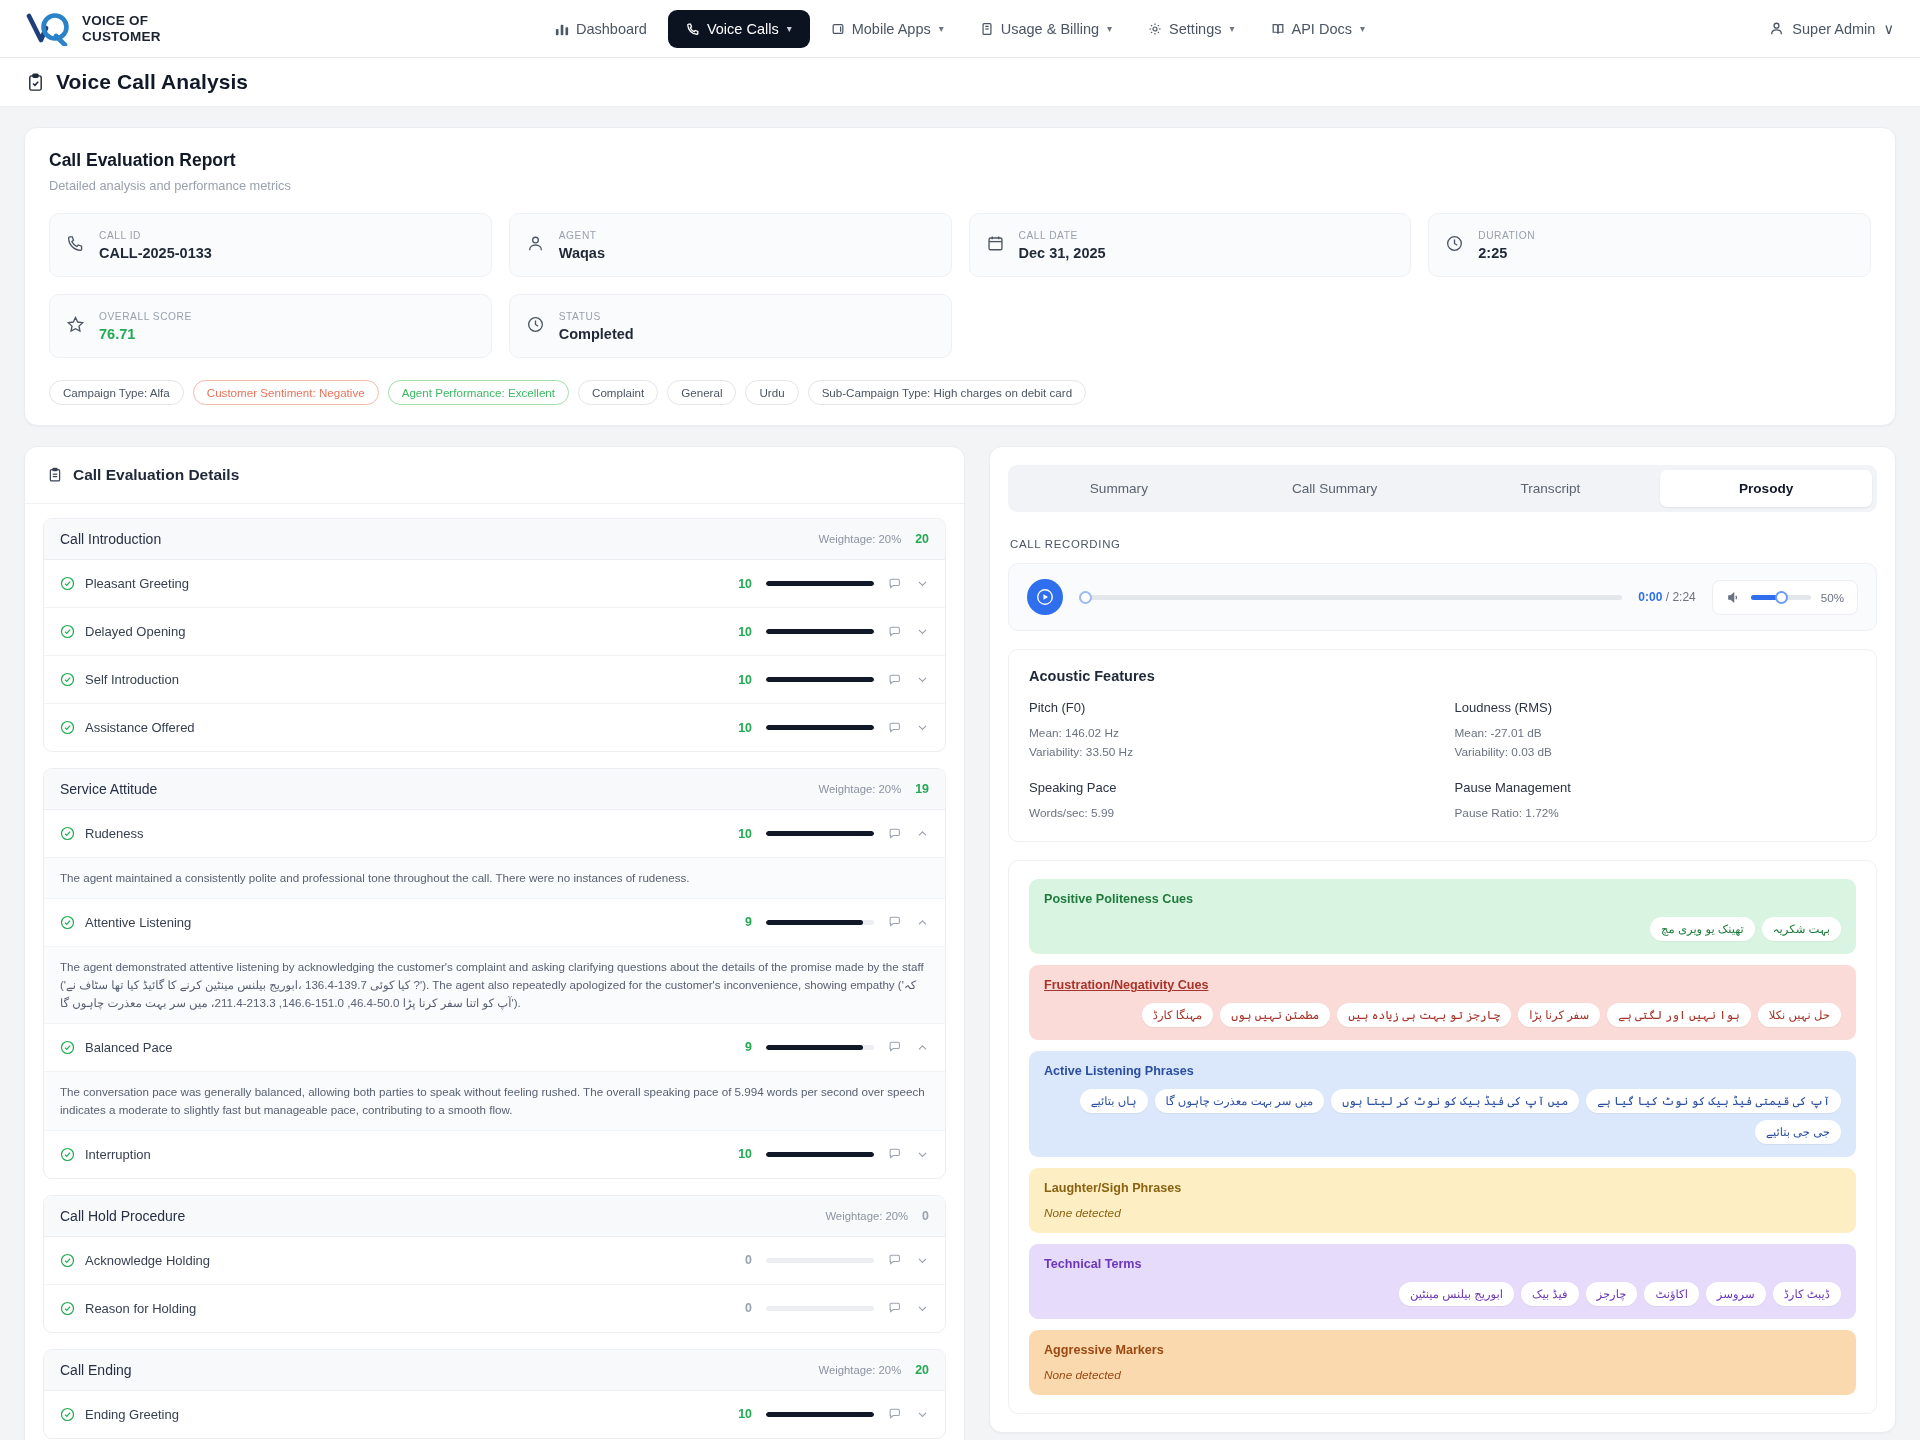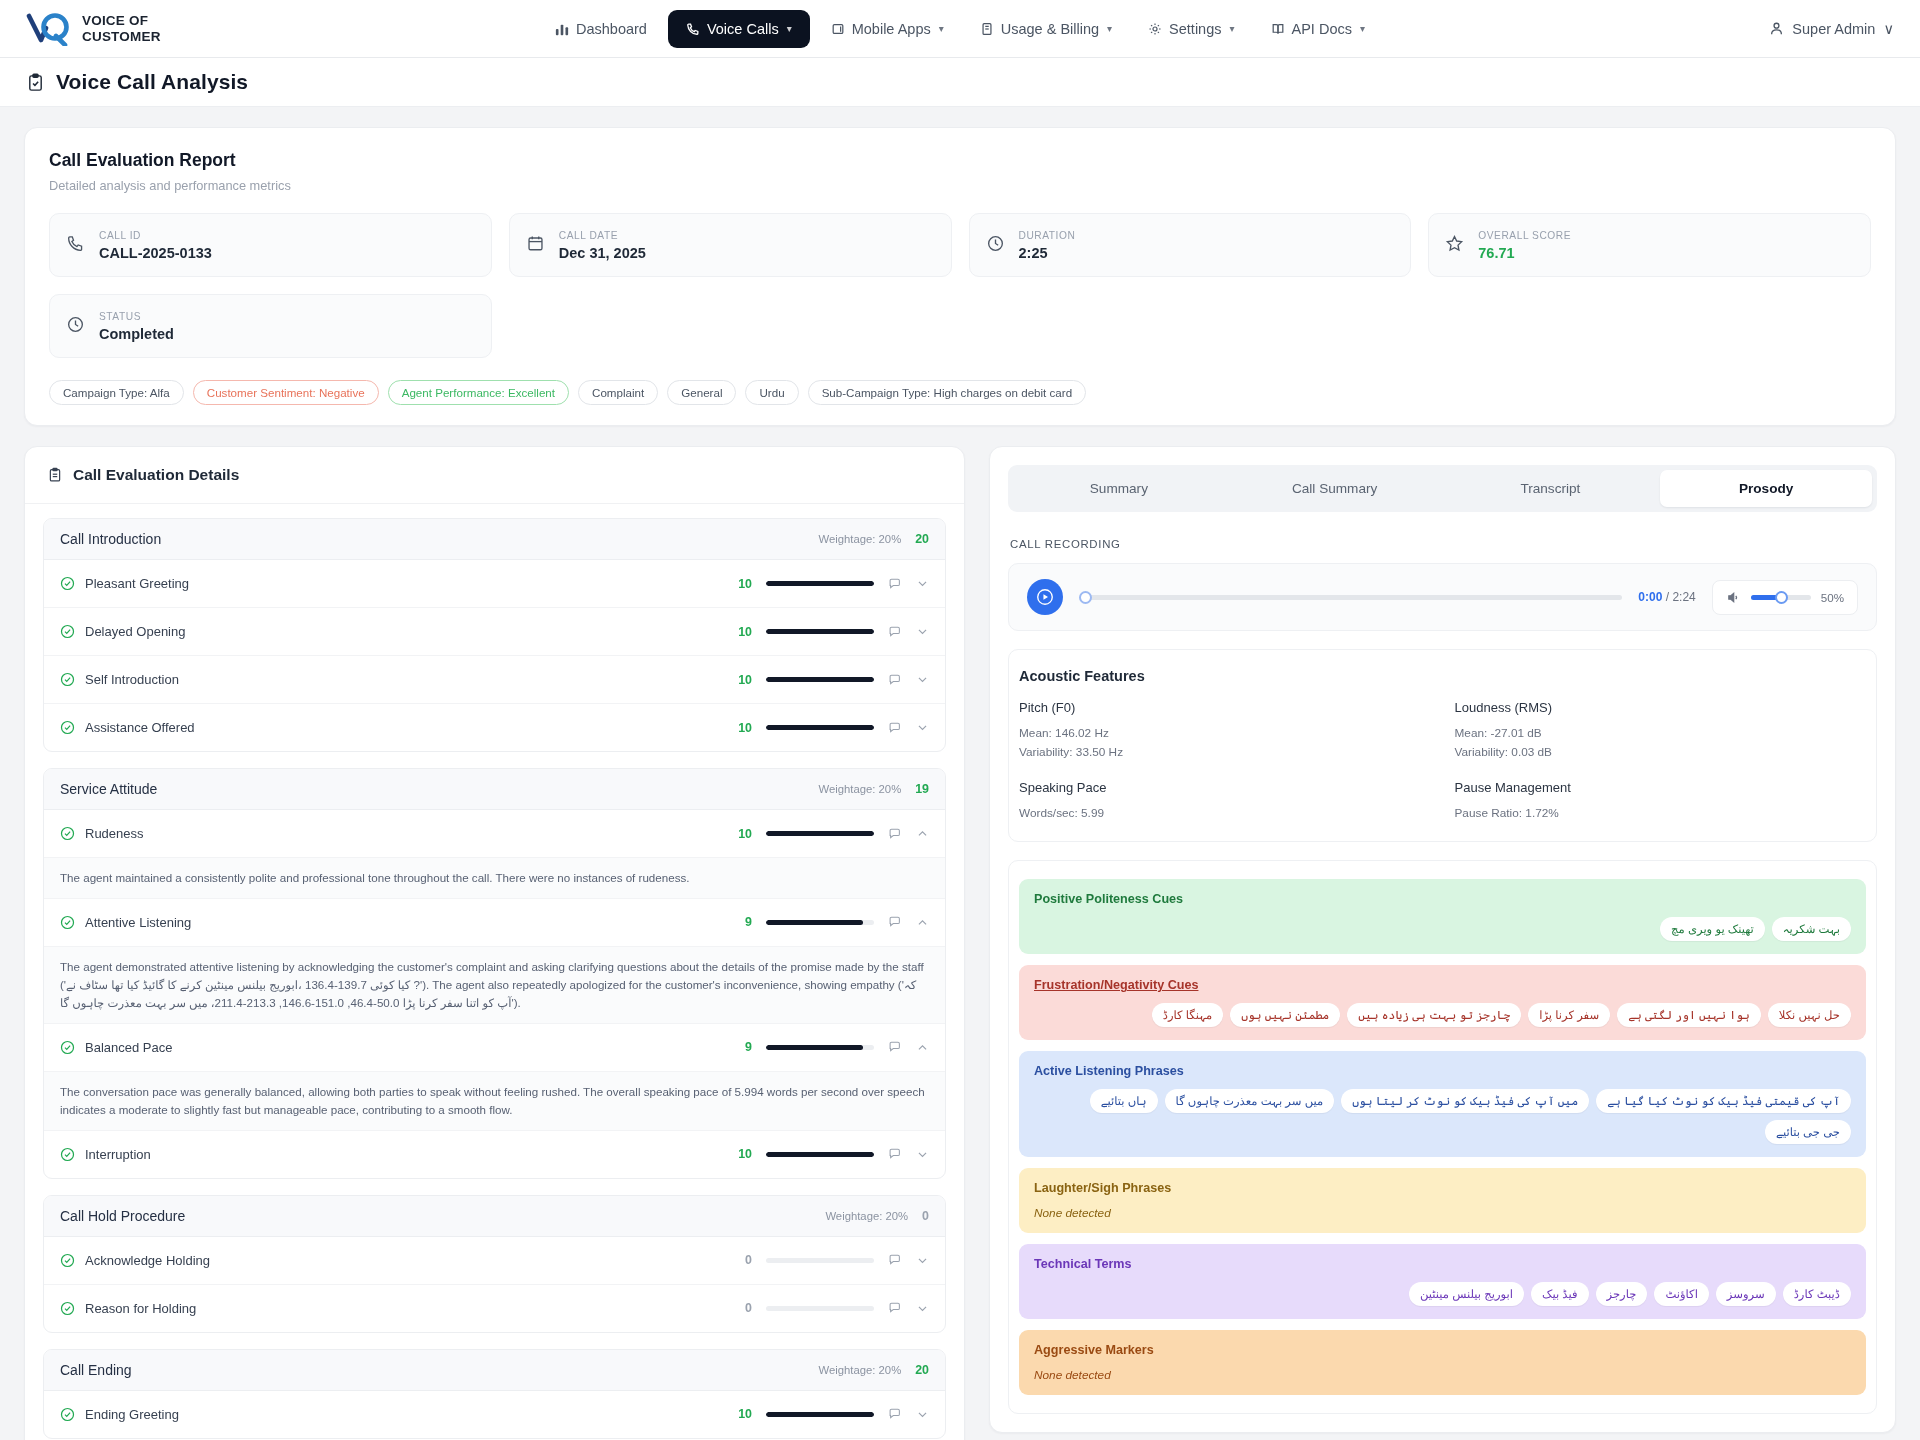--- a/index.html
+++ b/index.html
@@ -128,21 +128,21 @@
   .time .cur { color: #2f6fed; font-weight: bold; }
   .vol {
     background: #fff; border: 1px solid #eceef1; border-radius: 8px;
     padding: 9px 13px; display: flex; align-items: center; gap: 10px; flex: 0 0 auto;
   }
   .vol-track { width: 60px; height: 5px; border-radius: 3px; background: #e3e6ea; position: relative; cursor: pointer; }
   .vol-fill { position: absolute; left: 0; top: 0; bottom: 0; width: 50%; background: #2f6fed; border-radius: 3px; }
   .vol-knob { position: absolute; left: 50%; top: -4px; width: 13px; height: 13px; margin-left: -6px; border-radius: 50%; background: #fff; border: 2px solid #6b9bf2; }
   .vol-pct { font-size: 11.6px; color: #6b7280; }
 
-  .panel { border: 1px solid #eef0f3; border-radius: 10px; padding: 18px 10px; margin-top: 18px; background: #fff; }
+  .panel { border: 1px solid #eef0f3; border-radius: 10px; padding: 18px 20px; margin-top: 18px; background: #fff; }
   .panel h4 { font-size: 14.5px; font-weight: bold; color: #1f2937; margin-bottom: 16px; }
   .afgrid { display: grid; grid-template-columns: 1fr 1fr; gap: 18px 24px; }
   .af-title { font-size: 13px; color: #2b3442; margin-bottom: 9px; }
   .af-line { font-size: 11.8px; color: #6b7280; line-height: 1.62; }
 
   .cue { border-radius: 9px; padding: 13px 15px; margin-bottom: 11px; }
   .cue:last-child { margin-bottom: 0; }
   .cue-title { font-size: 12.6px; font-weight: bold; margin-bottom: 11px; }
   .chips { display: flex; flex-wrap: wrap; gap: 7px; direction: rtl; }
   .chip {
@@ -280,20 +280,32 @@
           <svg width="19" height="19" viewBox="0 0 20 20" fill="none" stroke="currentColor" stroke-width="1.4">
               <path d="M4 3h2.6l1.3 3.6-1.7 1.2a10 10 0 0 0 5.4 5.4l1.2-1.7 3.6 1.3V16a1.2 1.2 0 0 1-1.2 1.2A13 13 0 0 1 2.8 4.2 1.2 1.2 0 0 1 4 3z"></path>
             </svg>
         </span>
         <span>
           <div class="mlabel">CALL ID</div>
           <div class="mval">CALL-2025-0133</div>
         </span>
       </div>
 
+      <div class="metric">
+        <span class="micon">
+          <svg width="19" height="19" viewBox="0 0 20 20" fill="none" stroke="currentColor" stroke-width="1.4">
+              <circle cx="10" cy="6.4" r="3"></circle>
+              <path d="M3.8 17c0-3.4 2.8-5.4 6.2-5.4s6.2 2 6.2 5.4"></path>
+            </svg>
+        </span>
+        <span>
+          <div class="mlabel">AGENT</div>
+          <div class="mval">Waqas</div>
+        </span>
+      </div>
 
       <div class="metric">
         <span class="micon">
           <svg width="19" height="19" viewBox="0 0 20 20" fill="none" stroke="currentColor" stroke-width="1.4">
               <rect x="3.2" y="4.2" width="13.6" height="12.4" rx="1.6"></rect>
               <line x1="3.2" y1="8" x2="16.8" y2="8"></line>
               <line x1="6.6" y1="2.6" x2="6.6" y2="5.4"></line>
               <line x1="13.4" y1="2.6" x2="13.4" y2="5.4"></line>
             </svg>
         </span>

